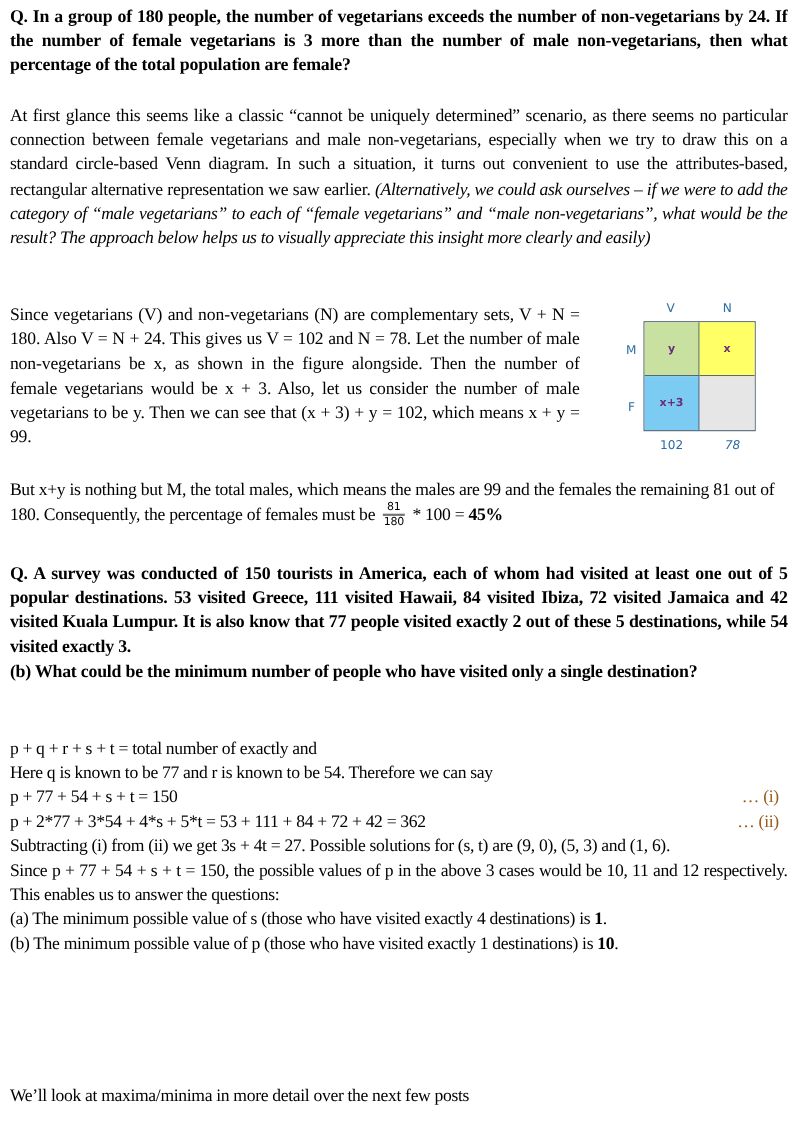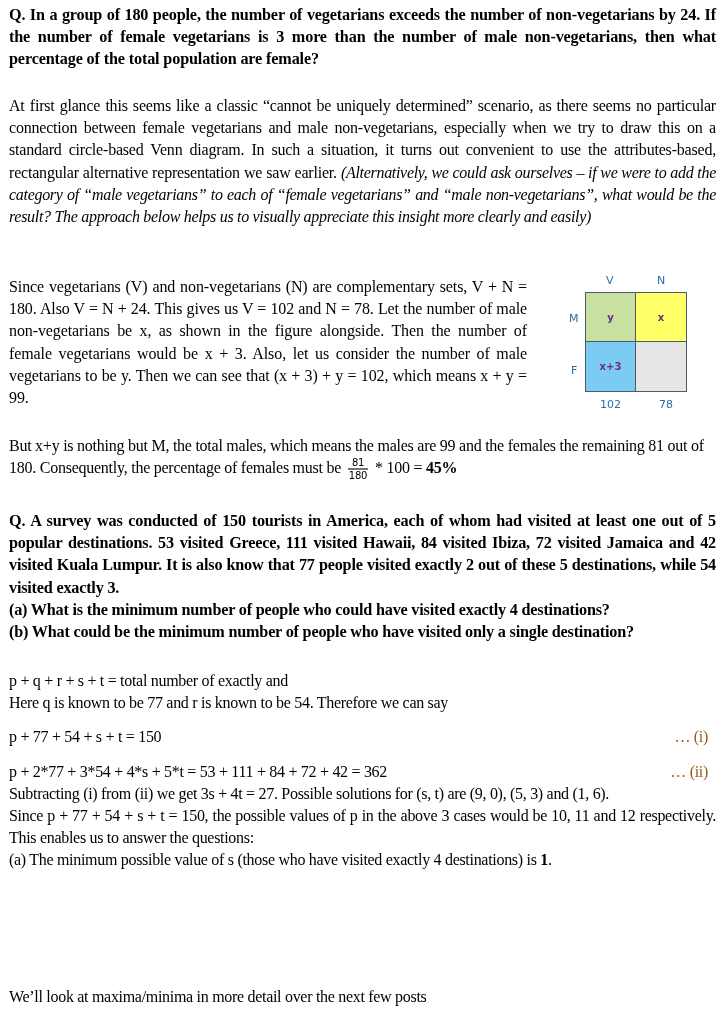--- a/index.html
+++ b/index.html
@@ -13,21 +13,21 @@
   .block { position: absolute; left: 9px; width: 707px; line-height: 22.2px; }
   .justify { text-align: justify; }
   .bold { font-weight: bold; }
   .q1 { top: 4px; font-size: 16.2px; letter-spacing: -0.15px; }
   .p1 { top: 95px; letter-spacing: -0.2px; }
   .p1 i { letter-spacing: -0.3px; }
   .p2 { top: 276px; width: 518px; letter-spacing: -0.1px; }
   .p3 { top: 435px; letter-spacing: -0.25px; }
   .q2 { top: 510px; font-size: 16.2px; letter-spacing: -0.2px; }
   .p4 { top: 670px; letter-spacing: -0.3px; }
-  .eqline { position: relative; display: block; margin-top: 12px; }
+  .eqline { position: relative; display: block; }
   .eqtag { position: absolute; right: 8px; top: 0; color: #9a5a1a; }
   .p5 { top: 986px; letter-spacing: -0.3px; }
   .frac {
     display: inline-block; vertical-align: middle; text-align: center;
     font-family: "DejaVu Sans", sans-serif; font-size: 10px; line-height: 11px;
     margin: 0 3px; position: relative; top: -1px;
   }
   .frac .num { display: block; border-bottom: 2px solid #737373; padding: 0 1px; }
   .frac .den { display: block; padding: 0 1px; }
 
@@ -63,52 +63,54 @@
     <span class="dlabel" style="left:102px; top:4px;">N</span>
     <span class="dlabel" style="left:14px; top:42px;">M</span>
     <span class="dlabel" style="left:16px; top:94px;">F</span>
     <div class="grid">
       <div class="cell mv">y</div>
       <div class="cell mn">x</div>
       <div class="cell fv">x+3</div>
       <div class="cell fn"></div>
     </div>
     <span class="dlabel" style="left:45px; top:128px;">102</span>
-    <span class="dlabel" style="left:104px; top:128px;">78</span>
+    <span class="dlabel" style="left:104px; top:128px;font-style:italic;">78</span>
   </div>
 
   <div class="block p3">
     <span>But x+y is nothing but M, the total males, which means the males are 99 and the females the remaining 81 out of 180. Consequently, the percentage of females must be</span>
     <span class="frac">
       <span class="num">81</span>
       <span class="den">180</span>
     </span>
     <span>* 100 =</span>
     <b>45%</b>
   </div>
 
   <div class="block bold q2">
     <div class="justify">Q. A survey was conducted of 150 tourists in America, each of whom had visited at least one out of 5 popular destinations. 53 visited Greece, 111 visited Hawaii, 84 visited Ibiza, 72 visited Jamaica and 42 visited Kuala Lumpur. It is also know that 77 people visited exactly 2 out of these 5 destinations, while 54 visited exactly 3.</div>
-    <div>(a) What is the minimum number of people who could have visited exactly 4 destinations?</div>
     <div>(b) What could be the minimum number of people who have visited only a single destination?</div>
   </div>
 
   <div class="block p4">
     <div>p + q + r + s + t = total number of exactly and</div>
     <div>Here q is known to be 77 and r is known to be 54. Therefore we can say</div>
     <div class="eqline">
       <span>p + 77 + 54 + s + t = 150</span>
       <span class="eqtag">… (i)</span>
     </div>
     <div class="eqline">
       <span>p + 2*77 + 3*54 + 4*s + 5*t = 53 + 111 + 84 + 72 + 42 = 362</span>
       <span class="eqtag">… (ii)</span>
     </div>
     <div>Subtracting (i) from (ii) we get 3s + 4t = 27. Possible solutions for (s, t) are (9, 0), (5, 3) and (1, 6).</div>
     <div class="justify">Since p + 77 + 54 + s + t = 150, the possible values of p in the above 3 cases would be 10, 11 and 12 respectively. This enables us to answer the questions:</div>
     <div>
       <span>(a) The minimum possible value of s (those who have visited exactly 4 destinations) is </span><b>1</b>.
     </div>
+    <div>
+      <span>(b) The minimum possible value of p (those who have visited exactly 1 destinations) is </span><b>10</b>.
+    </div>
   </div>
 
   <div class="block p5">We’ll look at maxima/minima in more detail over the next few posts</div>
 
 </div>
 
 </body></html>

